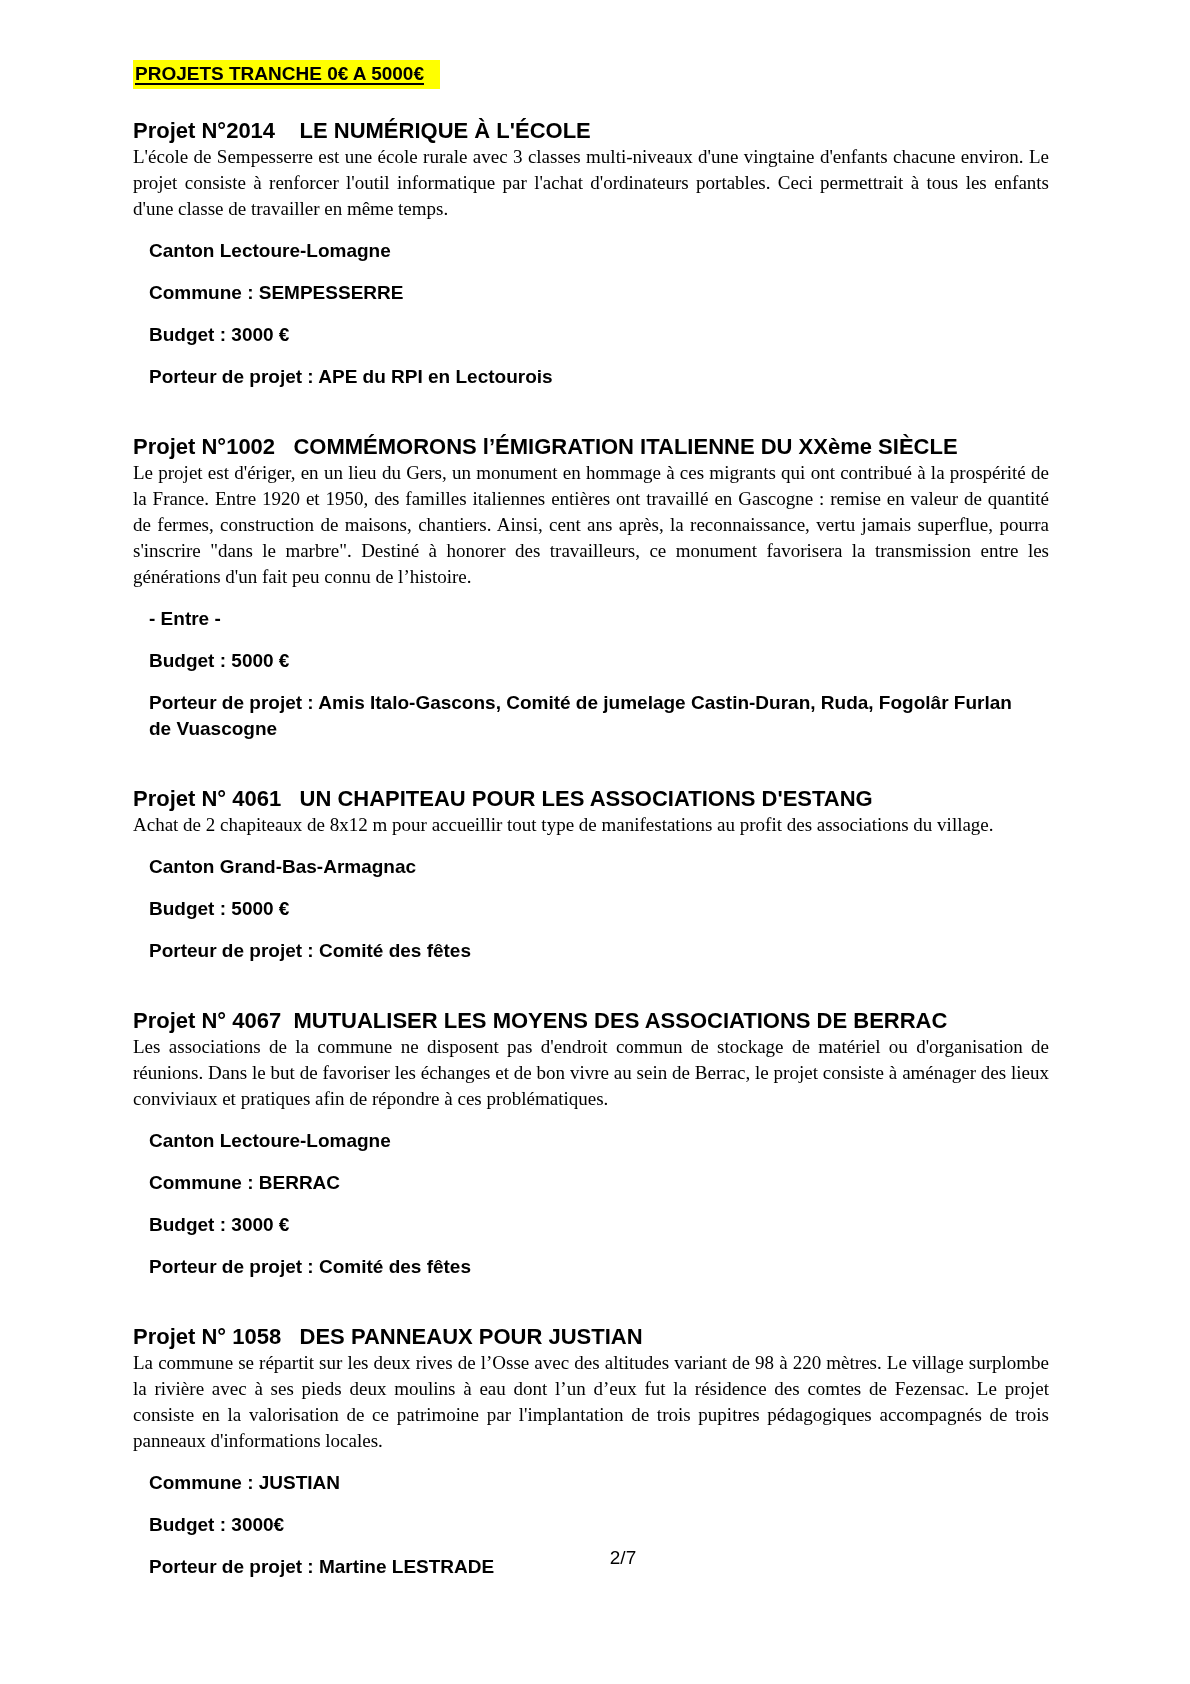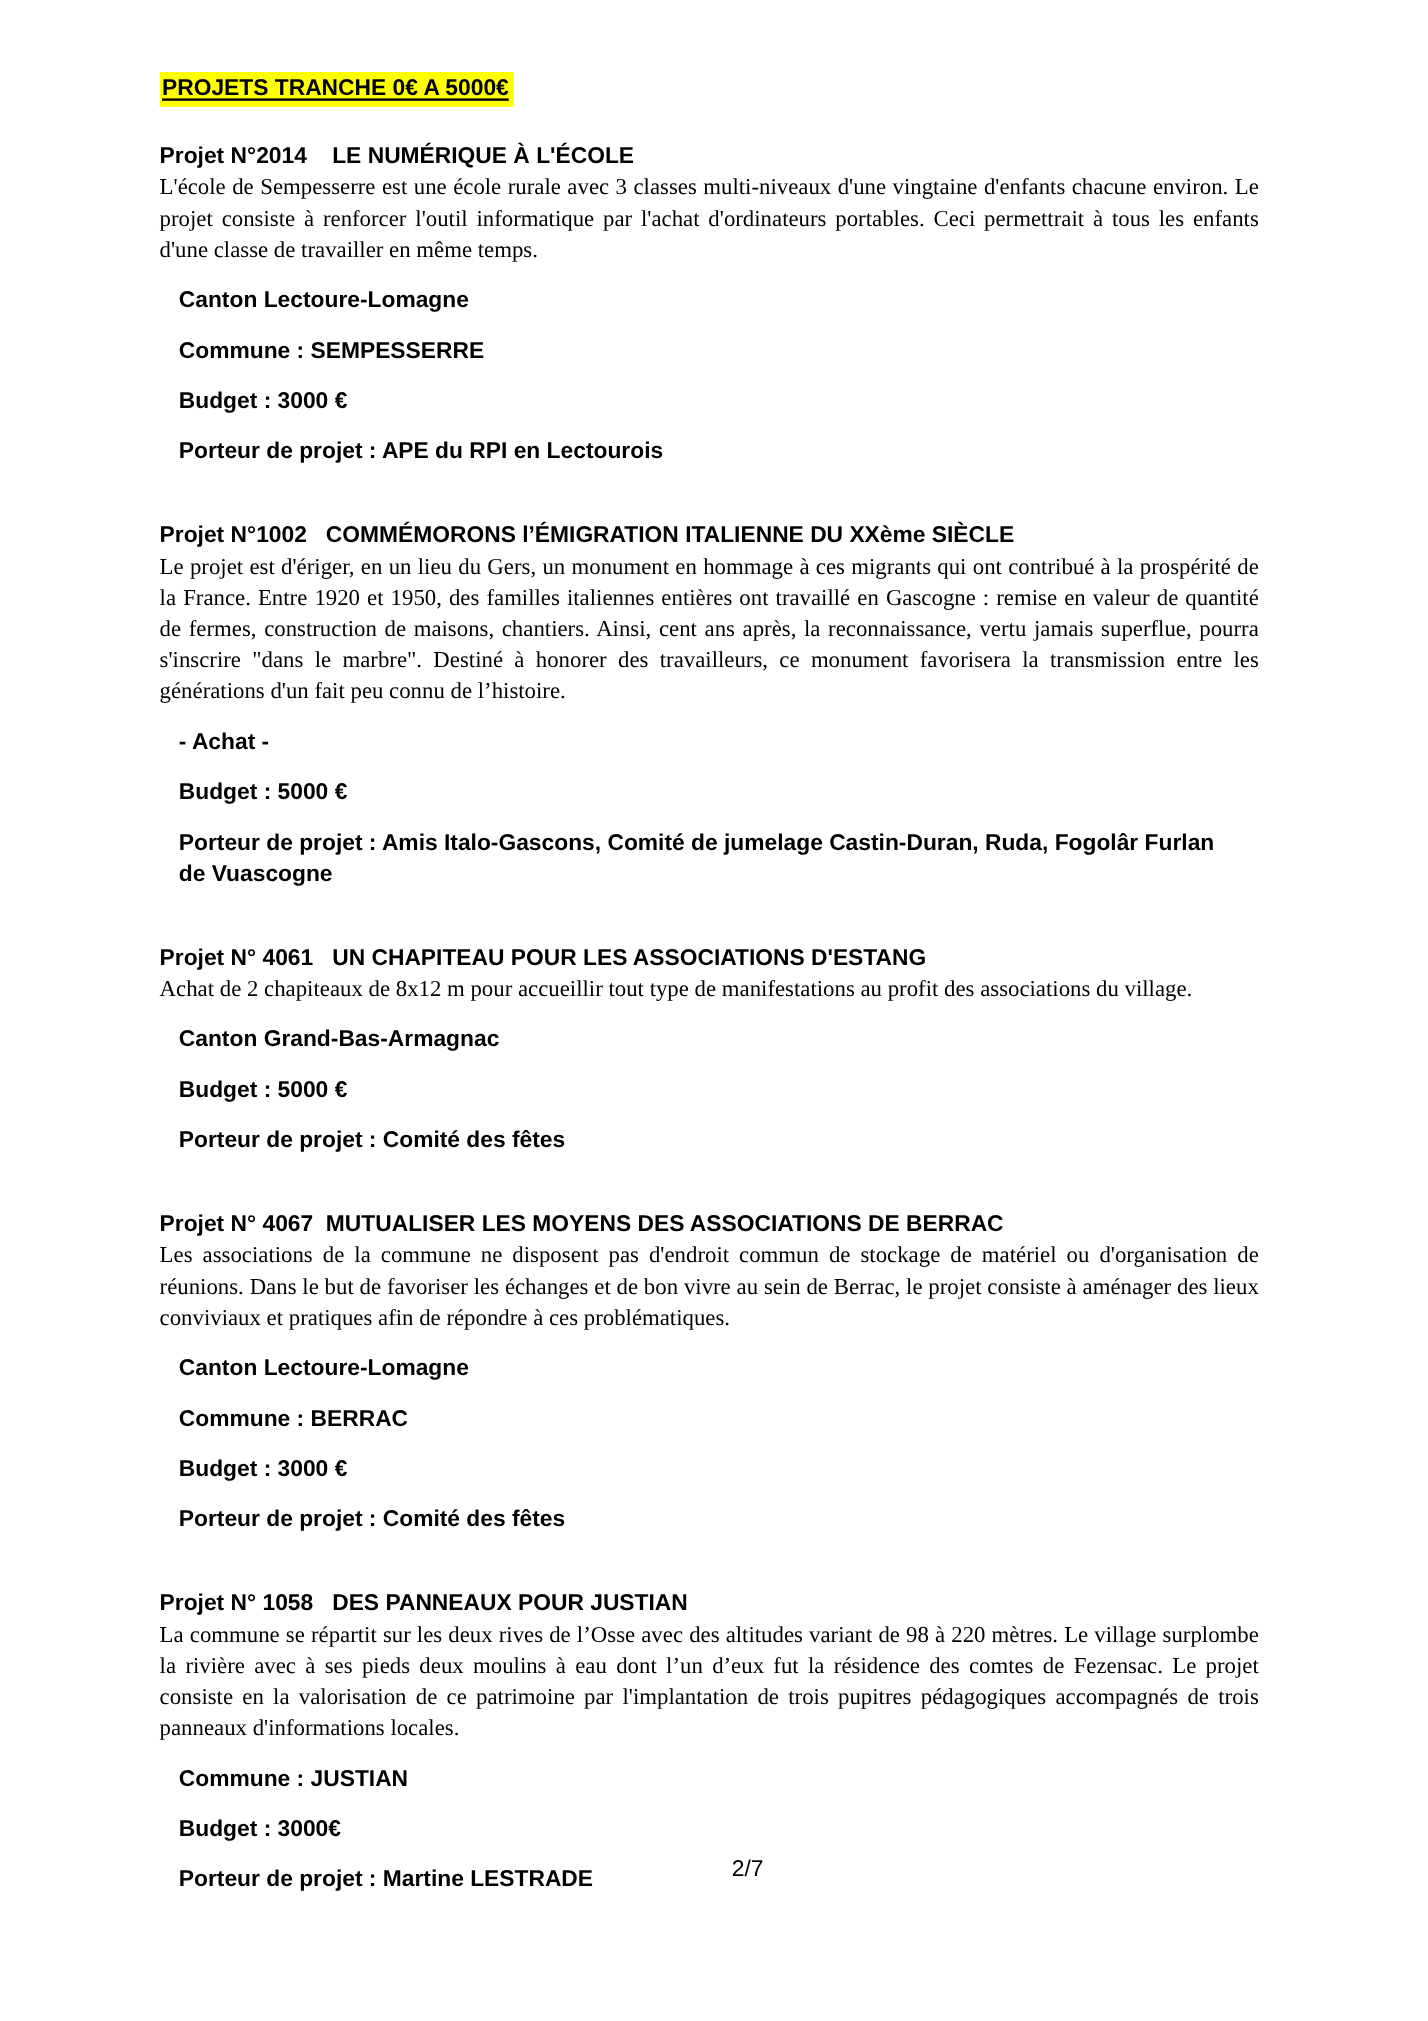--- a/index.html
+++ b/index.html
@@ -23,33 +23,33 @@
     font-size: 19px;
     line-height: 26px;
   }
   .doc-title {
     display: inline-block;
     background: #ffff00;
     font-weight: bold;
     text-decoration: underline;
     text-decoration-thickness: 2px;
     text-underline-offset: 3px;
-    padding: 1px 4px 2px 2px;
+    padding: 1px 16px 2px 2px;
     white-space: pre-wrap;
   }
   .project {
     margin-top: 44px;
   }
   .project:first-of-type {
     margin-top: 29px;
   }
   .project-heading {
     margin: 0;
     font-weight: bold;
-    font-size: 19px;
+    font-size: 22px;
     white-space: pre-wrap;
   }
   .project-desc {
     margin: 0;
     text-align: justify;
     font-family: Liberation Serif, serif;
   }
   .meta-line {
     margin: 16px;
     font-weight: bold;
@@ -76,21 +76,21 @@
     <p class="project-desc">L'école de Sempesserre est une école rurale avec 3 classes multi-niveaux d'une vingtaine d'enfants chacune environ. Le projet consiste à renforcer l'outil informatique par l'achat d'ordinateurs portables. Ceci permettrait à tous les enfants d'une classe de travailler en même temps.</p>
     <p class="meta-line">Canton Lectoure-Lomagne</p>
     <p class="meta-line">Commune : SEMPESSERRE</p>
     <p class="meta-line">Budget : 3000 €</p>
     <p class="meta-line">Porteur de projet : APE du RPI en Lectourois</p>
   </section>
 
   <section class="project">
     <p class="project-heading">Projet N°1002   COMMÉMORONS l’ÉMIGRATION ITALIENNE DU XXème SIÈCLE</p>
     <p class="project-desc">Le projet est d'ériger, en un lieu du Gers, un monument en hommage à ces migrants qui ont contribué à la prospérité de la France.  Entre 1920 et 1950, des familles italiennes entières ont travaillé en Gascogne : remise en valeur de quantité de fermes, construction de maisons, chantiers. Ainsi, cent ans après, la reconnaissance, vertu jamais superflue, pourra s'inscrire "dans le marbre". Destiné à honorer des travailleurs, ce monument favorisera la transmission entre les générations d'un fait peu connu de l’histoire.</p>
-    <p class="meta-line">- Achat -</p>
+    <p class="meta-line">- Entre -</p>
     <p class="meta-line">Budget : 5000 €</p>
     <p class="meta-line">Porteur de projet : Amis Italo-Gascons, Comité de jumelage Castin-Duran, Ruda, Fogolâr Furlan de Vuascogne</p>
   </section>
 
   <section class="project">
     <p class="project-heading">Projet N° 4061   UN CHAPITEAU POUR LES ASSOCIATIONS D'ESTANG</p>
     <p class="project-desc">Achat de 2 chapiteaux de 8x12 m pour accueillir tout type de manifestations au profit des associations du village.</p>
     <p class="meta-line">Canton Grand-Bas-Armagnac</p>
     <p class="meta-line">Budget : 5000 €</p>
     <p class="meta-line">Porteur de projet : Comité des fêtes</p>

